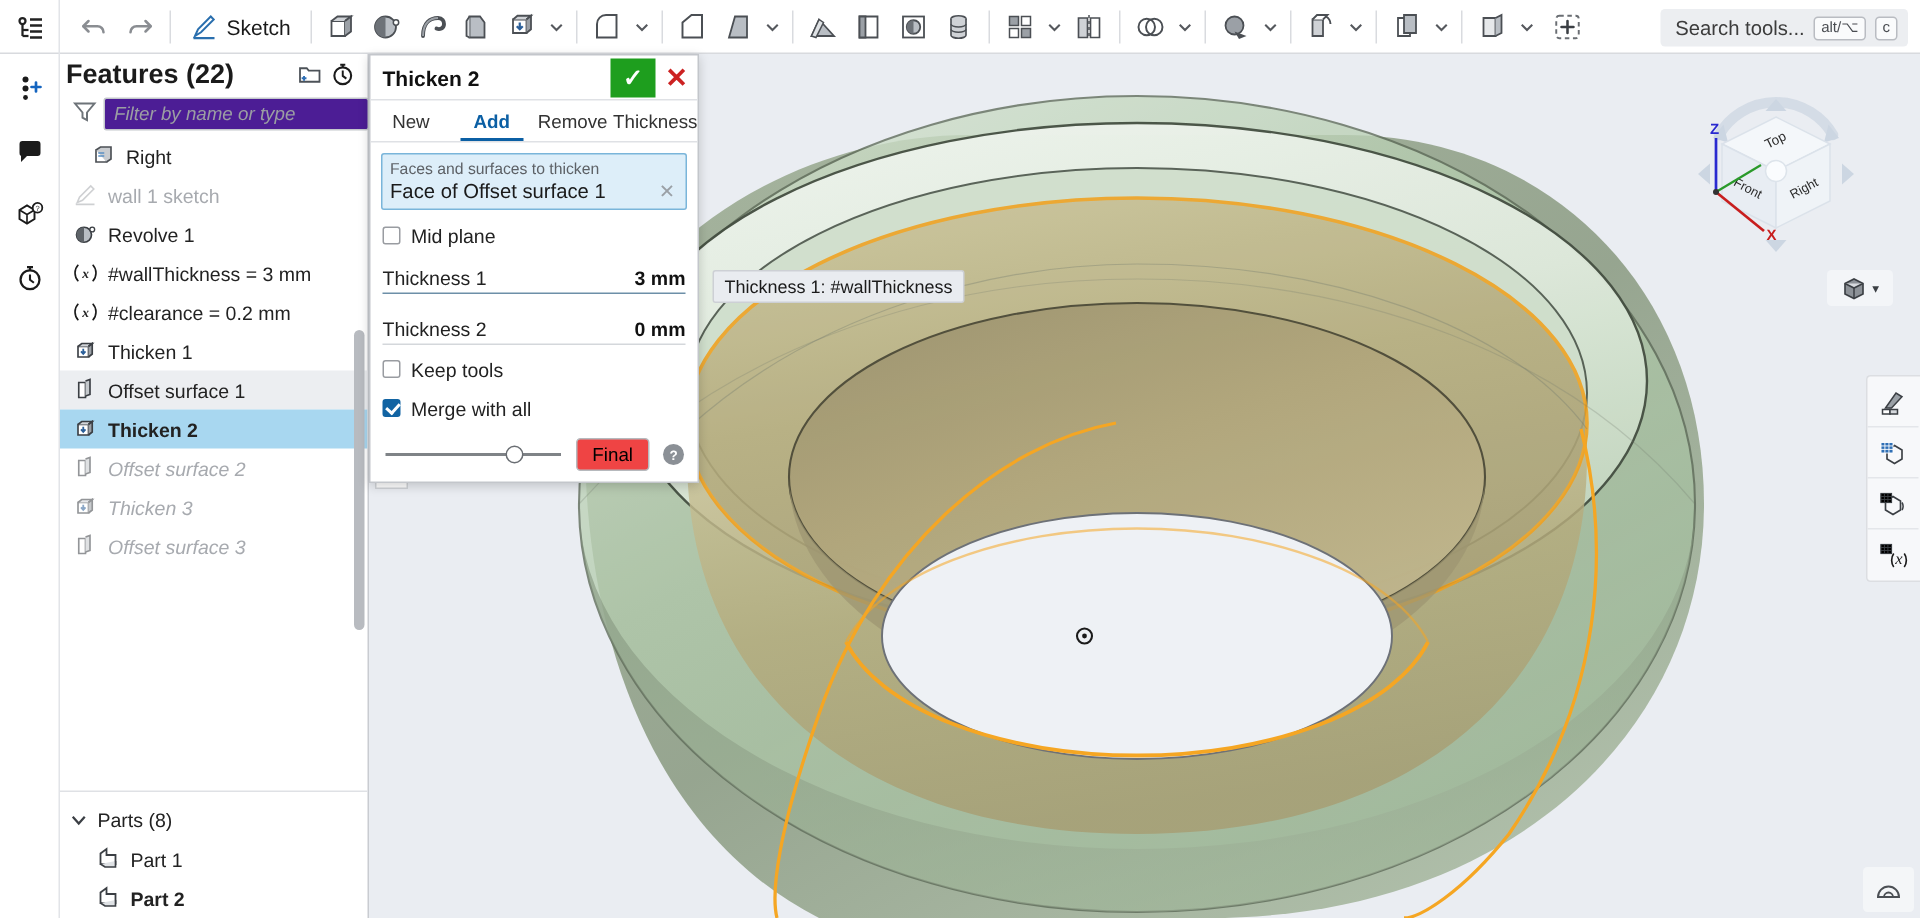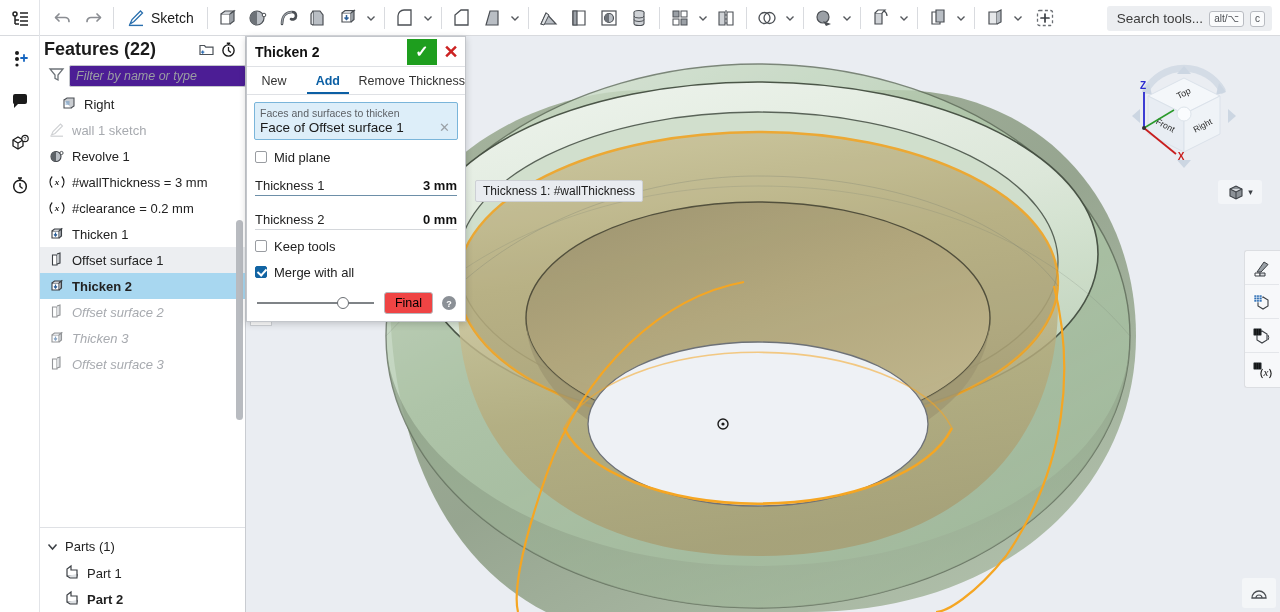--- a/index.html
+++ b/index.html
@@ -644,21 +644,21 @@
         <div id="tree-scrollbar"></div>
       </div>
 
     <div id="parts-sec">
       <div class="parts-hdr">
         <span style="display:flex;align-items:center">
           <svg width="13" height="13" viewBox="0 0 13 13">
               <path d="M2.5 4.5 L6.5 9 L10.5 4.5" fill="none" stroke="#3b3f44" stroke-width="1.5"></path>
             </svg>
         </span>
-        <span>Parts (1)</span>
+        <span>Parts (8)</span>
       </div>
       <div id="parts-list">
           <div class="part-row">
             <span class="ficon"><svg xmlns="http://www.w3.org/2000/svg" width="16" height="16" viewBox="0 0 16 16">
                 <path d="M3 12 V5 l4 -3 v4 h6 v6 z" fill="#fff" stroke="#3b3f44" stroke-width="1.2"></path>
                 <path d="M3 12 l3 2 h7 l-0 -4" fill="#dfe2e5" stroke="#3b3f44" stroke-width="1.1"></path>
               </svg></span>
             <span>Part 1</span>
           </div>
           <div class="part-row bold">

